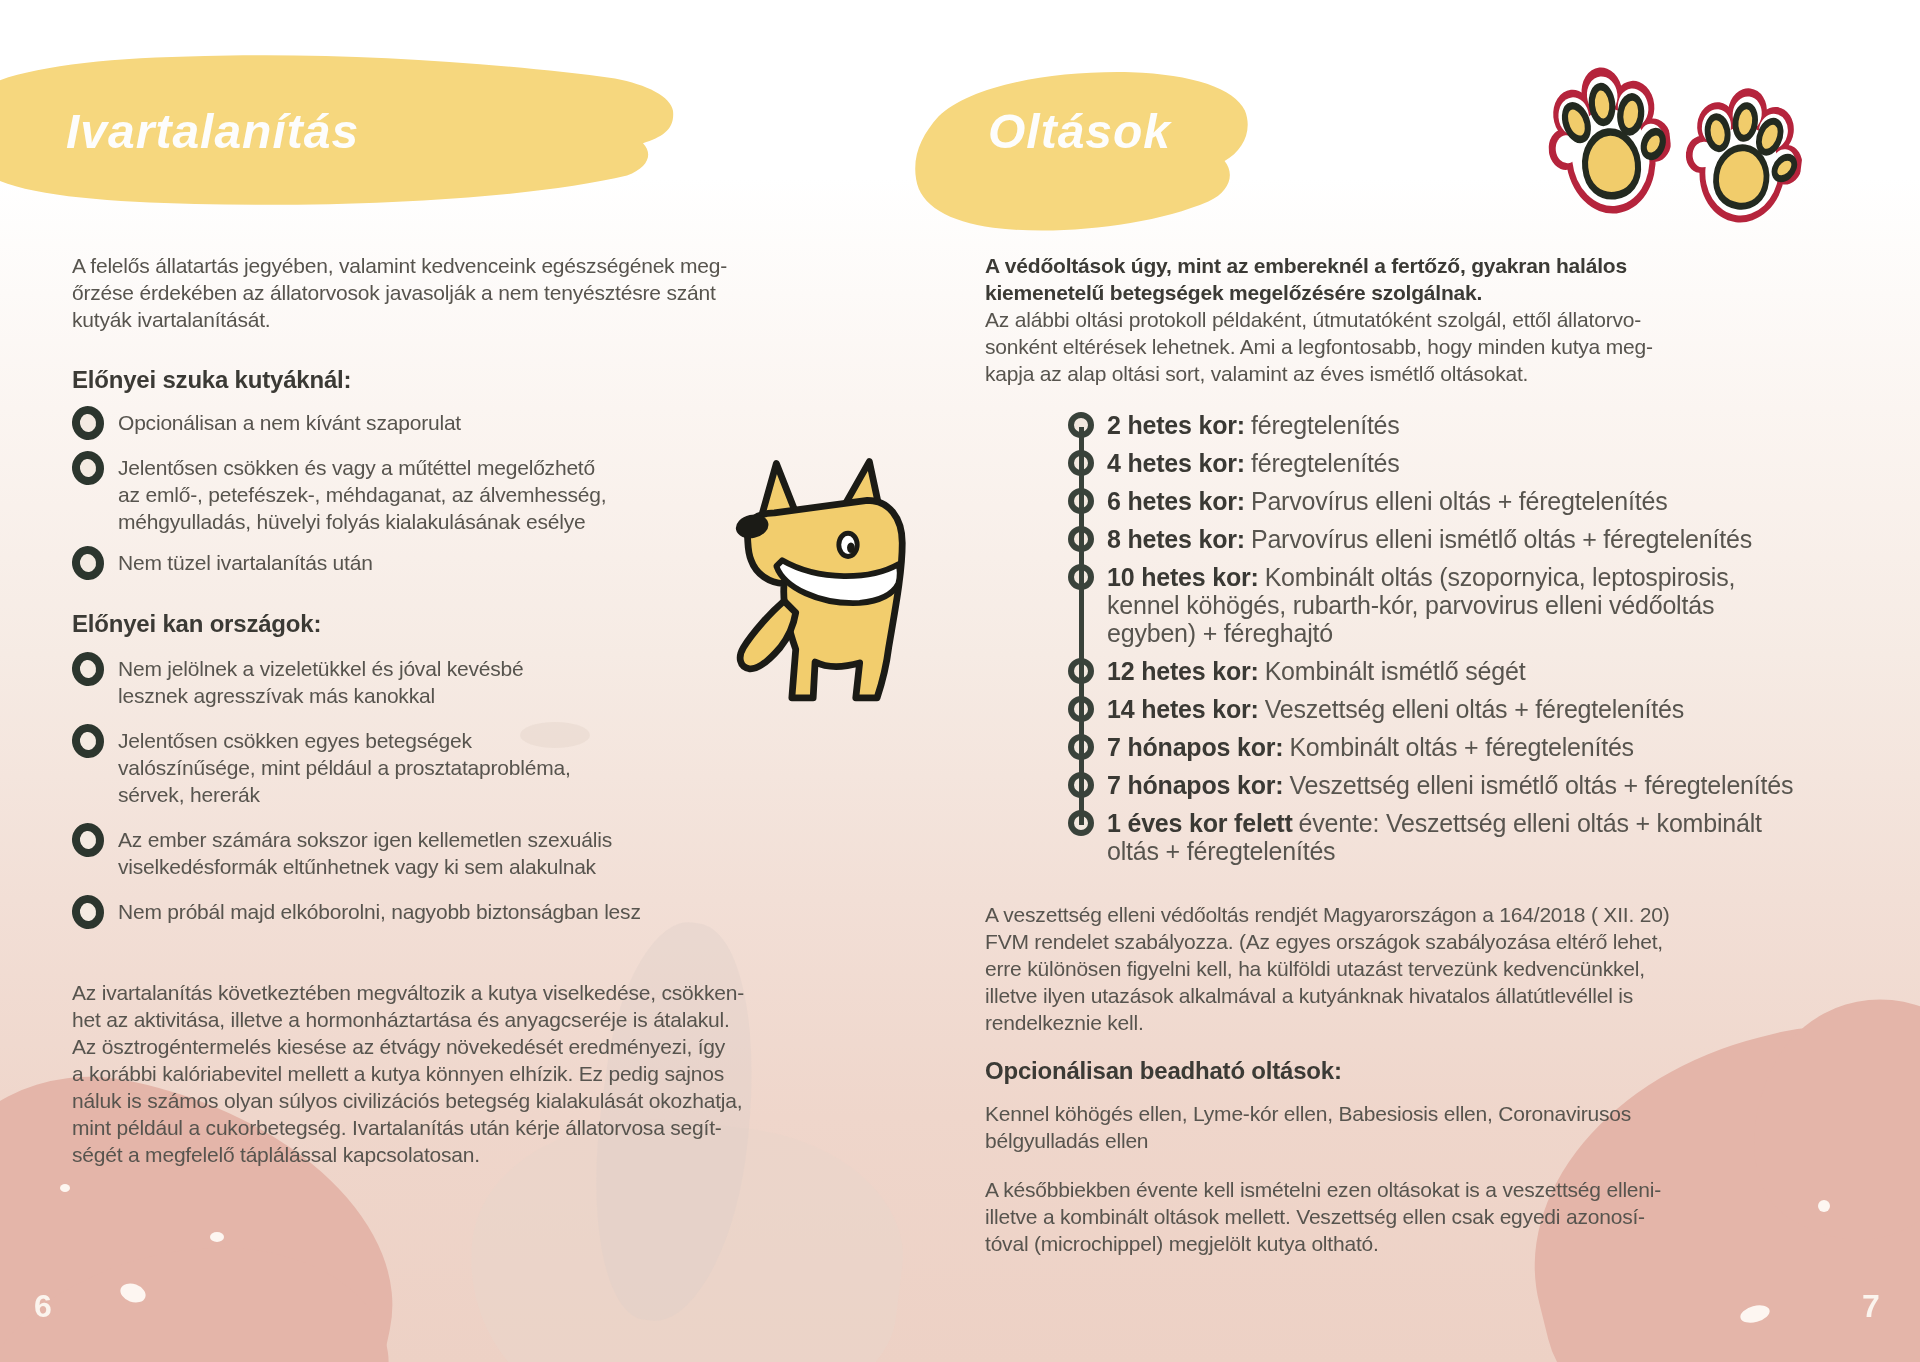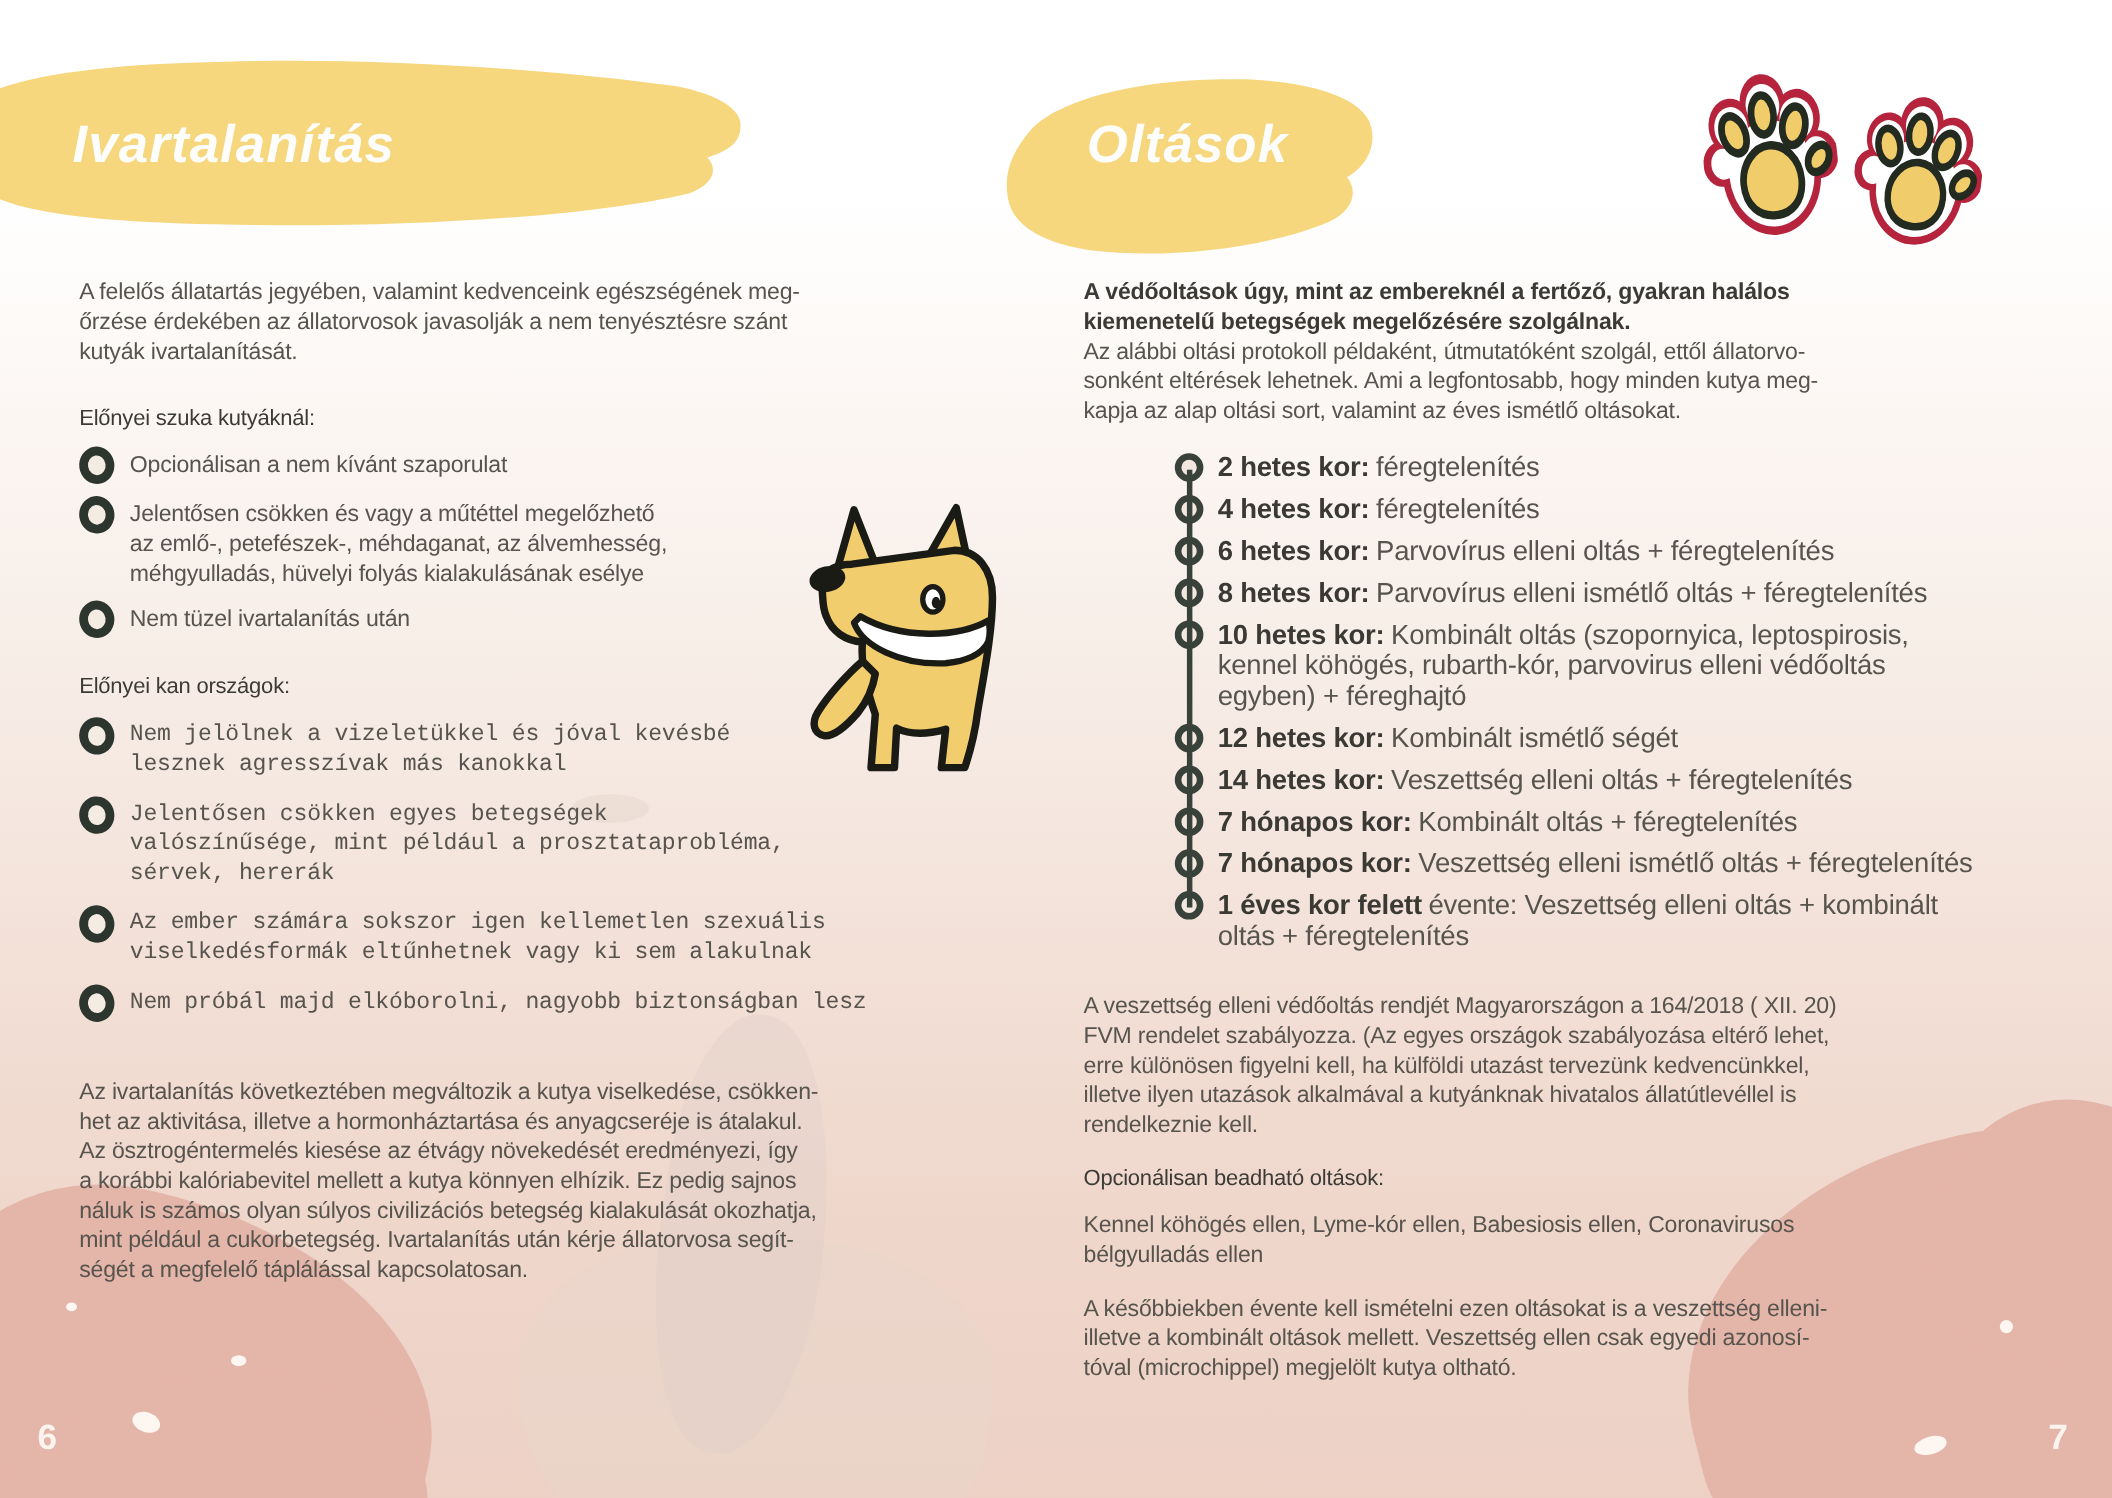--- a/index.html
+++ b/index.html
@@ -34,29 +34,29 @@
     letter-spacing:1px;
   }
   .title-left{left:66px;top:104px;}
   .title-right{left:988px;top:104px;}
   
   .col{position:absolute;top:252px;}
   .col-left{left:72px;width:796px;}
   .col-right{left:985px;width:860px;}
   .preline{white-space:pre-line;}
   .body-text{font-size:21px;line-height:27px;}
-  .sec-heading{font-size:20px;line-height:26px;font-weight:400;color:#3b3a35;}
+  .sec-heading{font-size:24px;line-height:26px;font-weight:700;color:#3b3a35;}
   .h1-gap{margin-top:34px;}
   .h2-gap{margin-top:31px;}
   .outro-gap{margin-top:50px;}
   
   .b-list{margin-top:16px;}
   .b-list2{margin-top:18px;}
   .b-row{display:flex;gap:14px;margin-top:14px;}
-  .b-list2 .b-row{margin-top:18px;font-family:Liberation Mono, monospace;}
+  .b-list2 .b-row{margin-top:18px;}
   .b-row:first-child{margin-top:16px;}
   .b-icon{
     width:32px;height:34px;border:8px solid #2c362e;border-radius:50%;
     background:#f4ebe2;box-sizing:border-box;flex-shrink:0;
     transform:rotate(-8deg);margin-top:-3px;
   }
   
   .intro-bold{font-weight:700;color:#3b3a35;}
   .timeline{position:relative;margin:24px 0 0 83px;display:flex;flex-direction:column;gap:10px;}
   .timeline::before{

